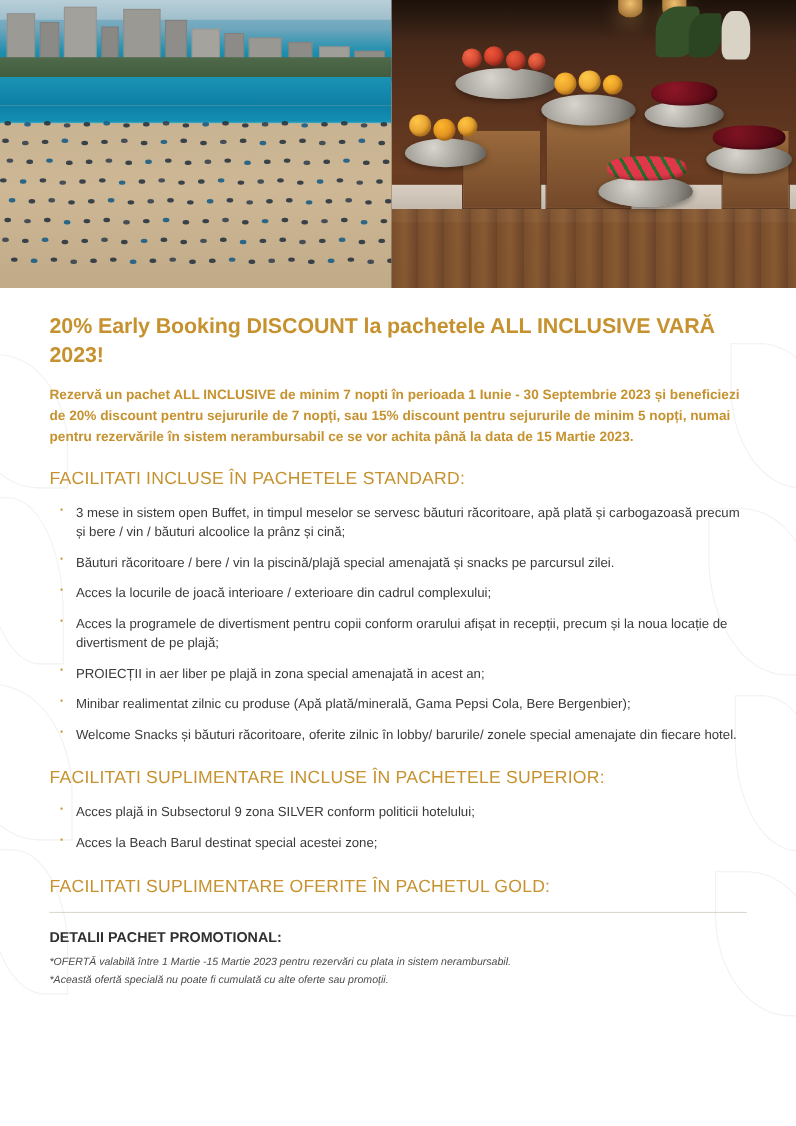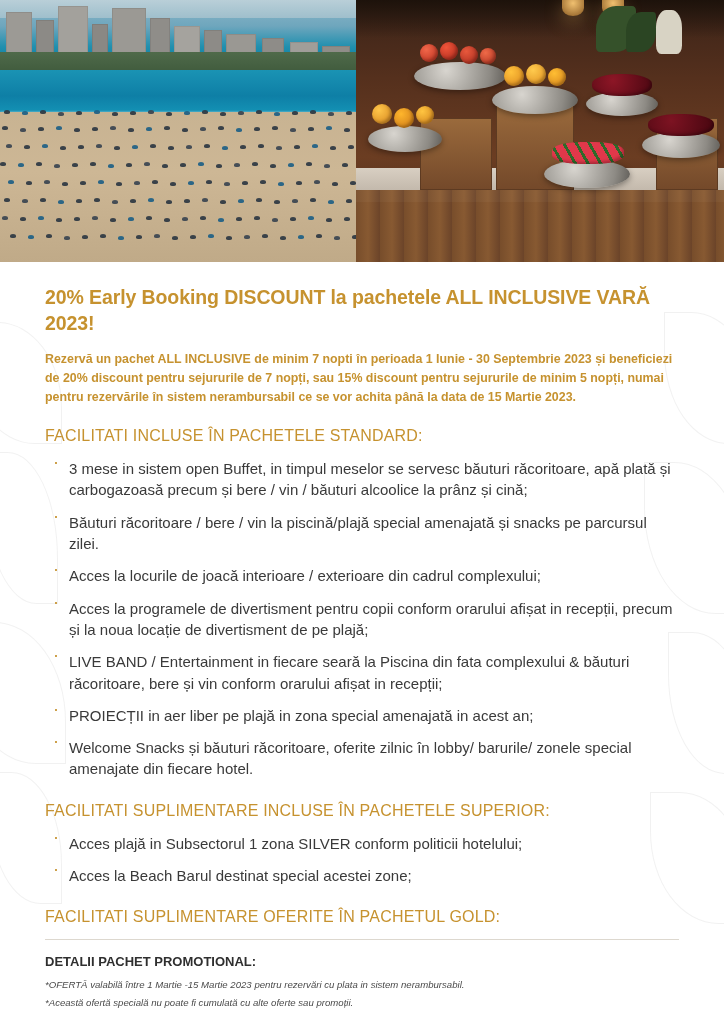--- a/index.html
+++ b/index.html
@@ -174,21 +174,21 @@
   }
   ul.bullets {
     list-style: none;
     margin: 0 0 22px 0;
     padding: 0;
   }
   ul.bullets li {
     position: relative;
     padding-left: 24px;
     margin-bottom: 11px;
-    font-size: 15px;
+    font-size: 12px;
     line-height: 1.42;
     color: #3a3a3a;
   }
   ul.bullets li:before {
     content: "\00B7";
     position: absolute;
     left: 8px;
     top: -5px;
     color: #c6922f;
     font-size: 18px;
@@ -475,28 +475,28 @@
     <h1 class="headline">20% Early Booking DISCOUNT la pachetele ALL INCLUSIVE VARĂ 2023!</h1>
 
     <p class="intro">Rezervă un pachet ALL INCLUSIVE de minim 7 nopti în perioada 1 Iunie - 30 Septembrie 2023 și beneficiezi de 20% discount pentru sejururile de 7 nopți, sau 15% discount pentru sejururile de minim 5 nopți, numai pentru rezervările în sistem nerambursabil ce se vor achita până la data de 15 Martie 2023.</p>
 
     <h2 class="section-title">FACILITATI INCLUSE ÎN PACHETELE STANDARD:</h2>
     <ul class="bullets">
       <li>3 mese in sistem open Buffet, in timpul meselor se servesc băuturi răcoritoare, apă plată și carbogazoasă precum și bere / vin / băuturi alcoolice la prânz și cină;</li>
       <li>Băuturi răcoritoare / bere / vin la piscină/plajă special amenajată și snacks pe parcursul zilei.</li>
       <li>Acces la locurile de joacă interioare / exterioare din cadrul complexului;</li>
       <li>Acces la programele de divertisment pentru copii conform orarului afișat in recepții, precum și la noua locație de divertisment de pe plajă;</li>
-      <li>LIVE BAND / Entertainment in fiecare seară la Piscina din fata complexului &amp; băuturi răcoritoare, bere și vin conform orarului afișat in recepții;</li>
       <li>PROIECȚII in aer liber pe plajă in zona special amenajată in acest an;</li>
+      <li>Minibar realimentat zilnic cu produse (Apă plată/minerală, Gama Pepsi Cola, Bere Bergenbier);</li>
       <li>Welcome Snacks și băuturi răcoritoare, oferite zilnic în lobby/ barurile/ zonele special amenajate din fiecare hotel.</li>
     </ul>
 
     <h2 class="section-title">FACILITATI SUPLIMENTARE INCLUSE ÎN PACHETELE SUPERIOR:</h2>
     <ul class="bullets">
-      <li>Acces plajă in Subsectorul 1 zona SILVER conform politicii hotelului;</li>
+      <li>Acces plajă in Subsectorul 9 zona SILVER conform politicii hotelului;</li>
       <li>Acces la Beach Barul destinat special acestei zone;</li>
     </ul>
 
     <h2 class="section-title">FACILITATI SUPLIMENTARE OFERITE ÎN PACHETUL GOLD:</h2>
 
     <hr class="divider">
 
     <h3 class="promo-title">DETALII PACHET PROMOTIONAL:</h3>
     <p class="fineprint">*OFERTĂ valabilă între 1 Martie -15 Martie 2023 pentru rezervări cu plata in sistem nerambursabil.</p>
     <p class="fineprint">*Această ofertă specială nu poate fi cumulată cu alte oferte sau promoții.</p>

